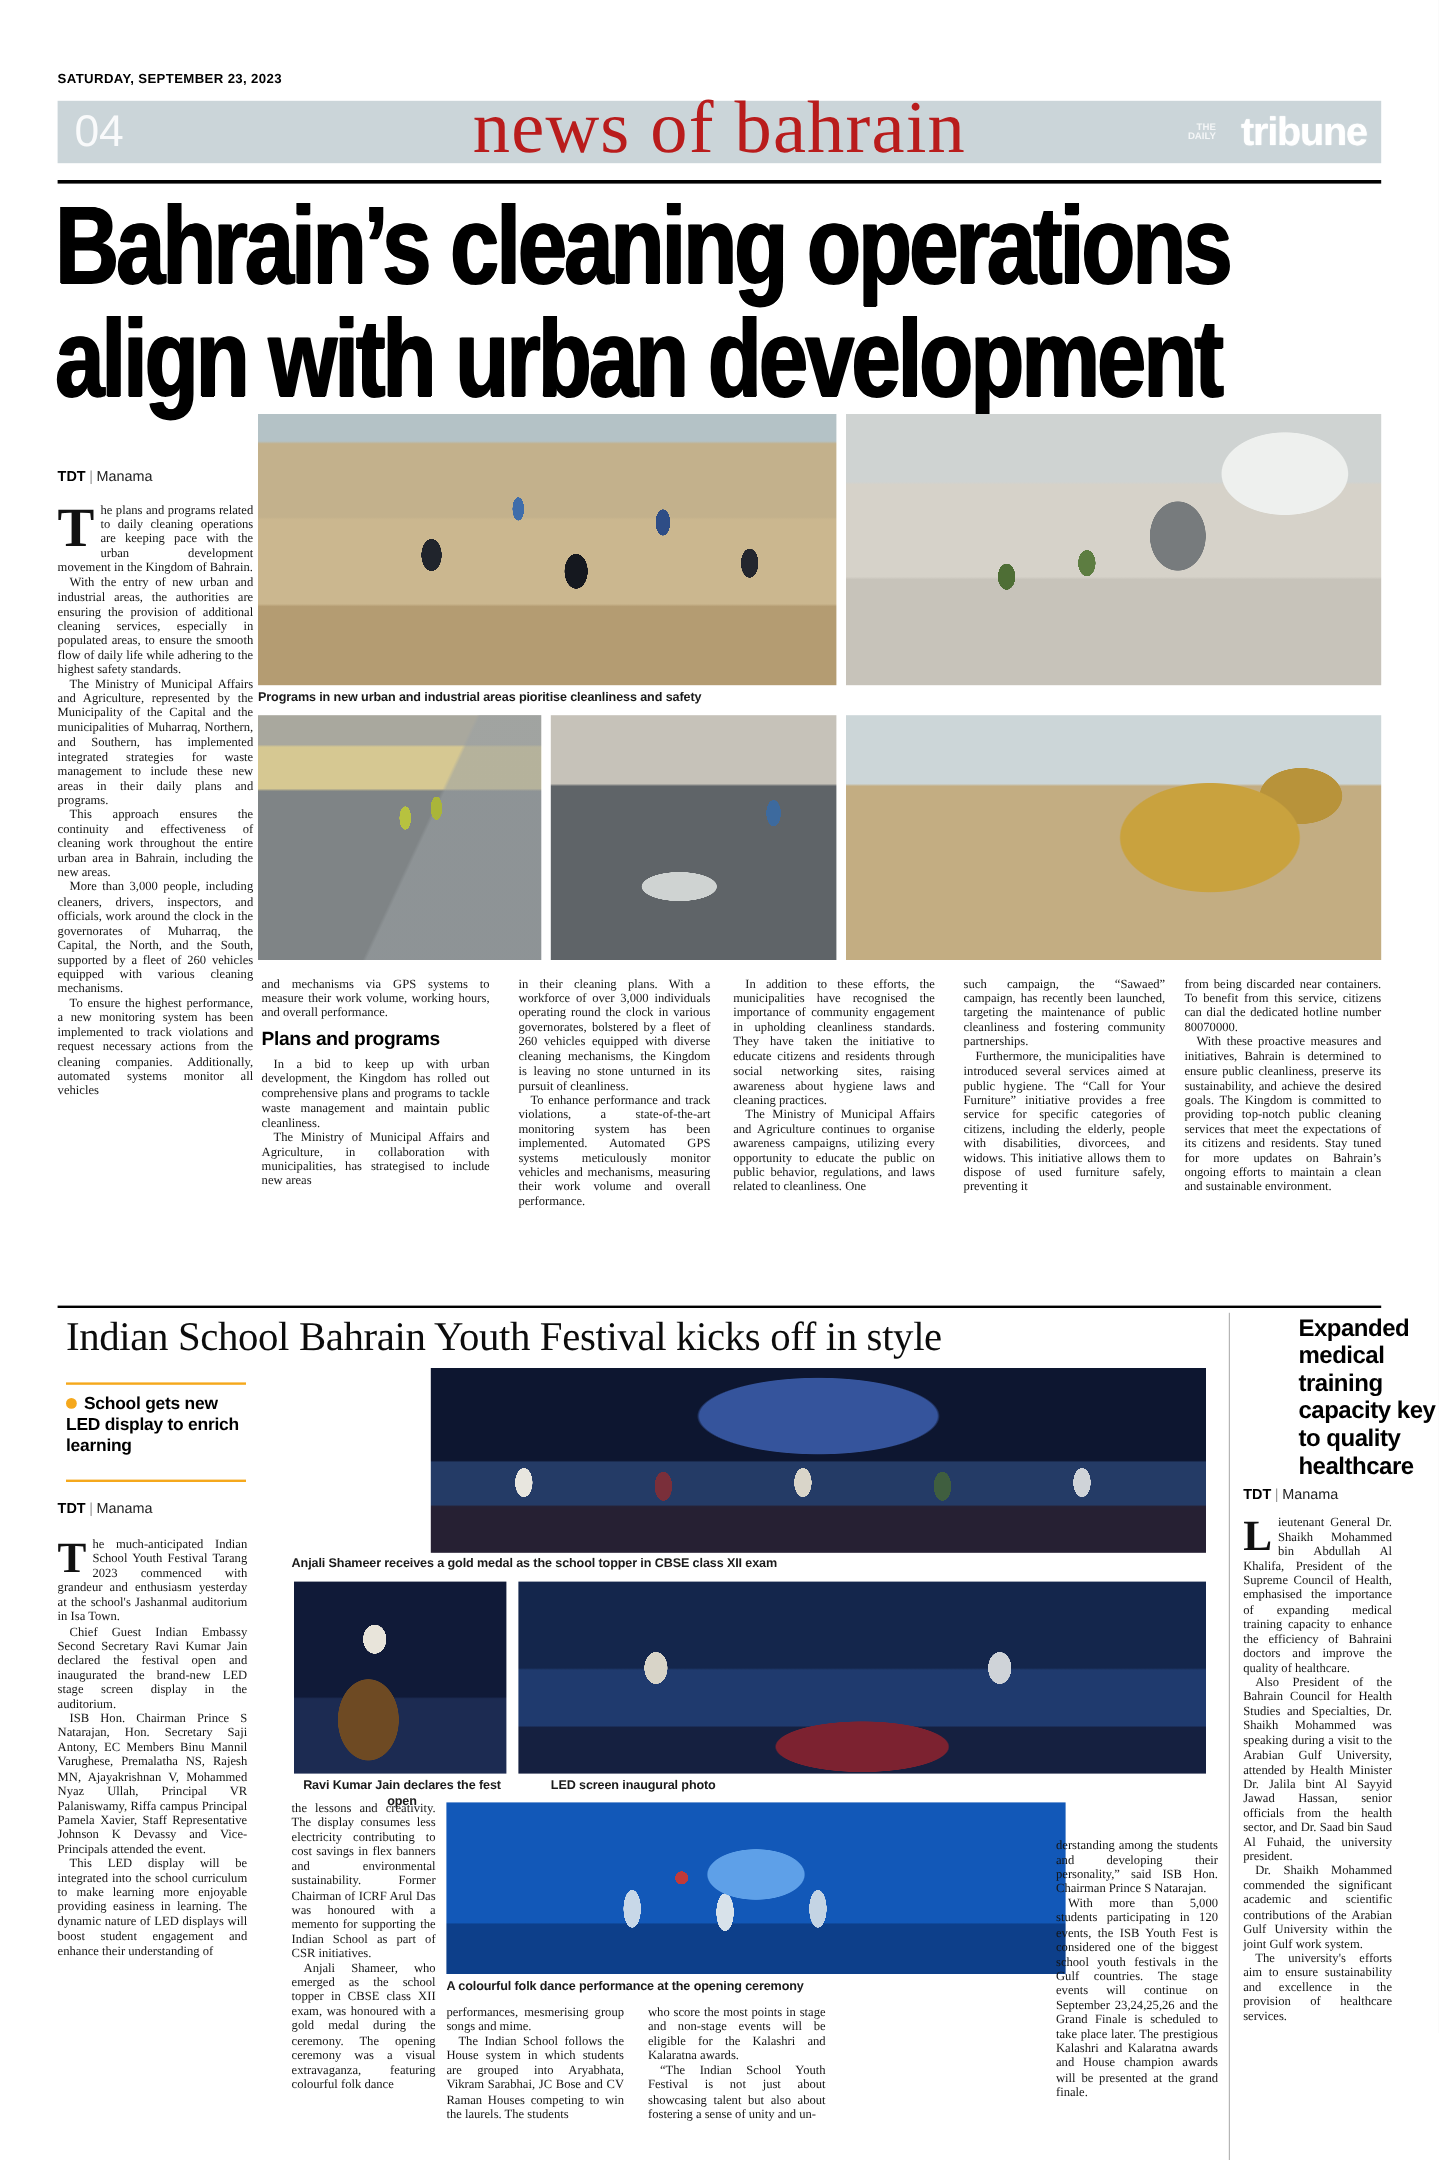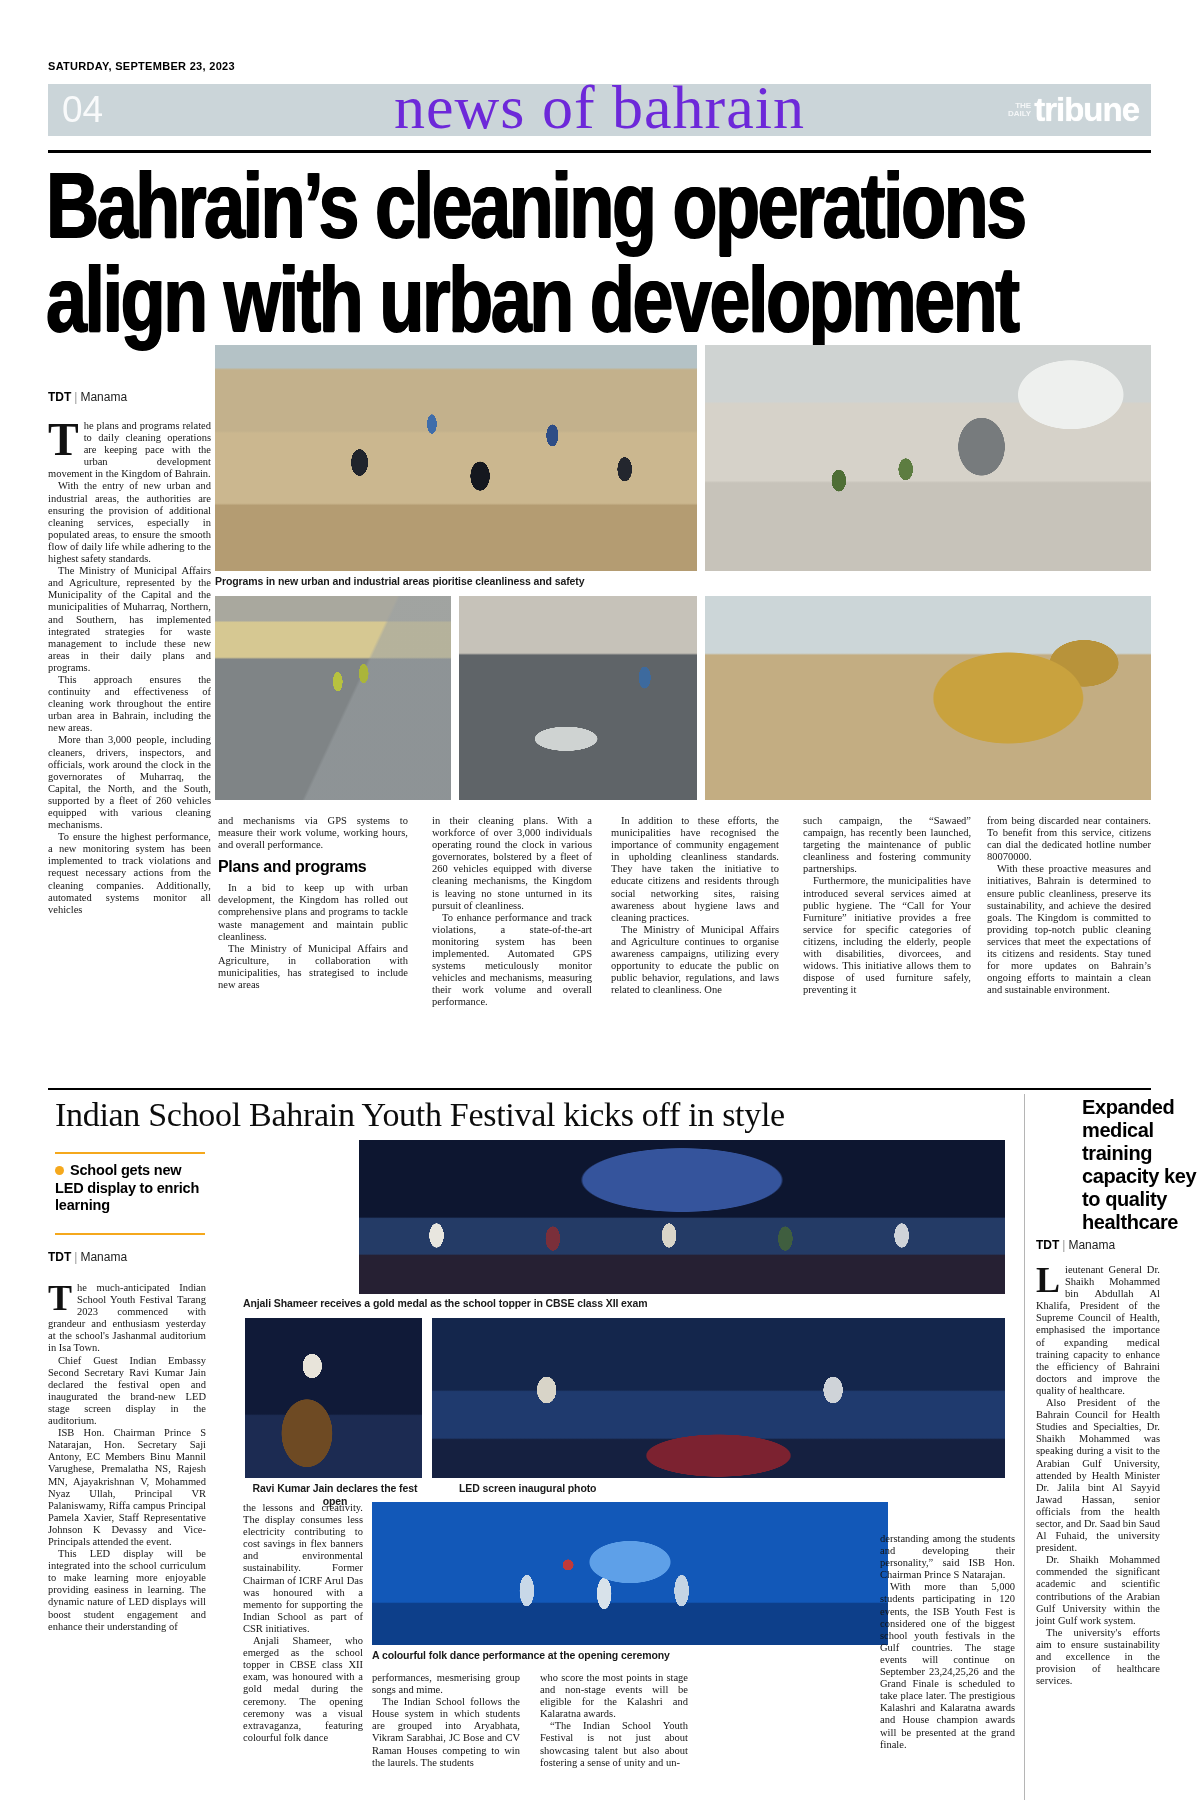--- a/index.html
+++ b/index.html
@@ -5,23 +5,23 @@
   html,body{margin:0;padding:0;background:#e9e9e9;}
   .page{position:relative;width:1199px;height:1800px;background:#ffffff;overflow:hidden;
         font-family:"Liberation Sans",sans-serif;color:#111;padding-left:24px;}
   .abs{position:absolute;}
 
   
   .dateline{left:48px;top:60px;font:700 11px/13px "Liberation Sans",sans-serif;letter-spacing:.3px;color:#000;}
   .band{left:48px;top:84px;width:1103px;height:52px;background:#cbd5d9;}
   .pagenum{position:absolute;left:14px;top:6px;font:400 37px/40px "Liberation Sans",sans-serif;color:rgba(255,255,255,.88);}
   .masthead{position:absolute;left:0;right:0;top:-10px;text-align:center;
-            font:400 62px/66px "Liberation Serif",serif;color:#6d28d9;letter-spacing:1px;}
+            font:400 62px/66px "Liberation Serif",serif;color:#b91c1c;letter-spacing:1px;}
   .brand{position:absolute;right:12px;top:9px;display:flex;align-items:center;color:#fff;}
-  .brand .stack{font:700 8px/8px "Liberation Sans",sans-serif;margin-right:3px;text-align:right;color:#f4f6f7;}
+  .brand .stack{font:700 8px/8px "Liberation Sans",sans-serif;margin-right:21px;text-align:right;color:#f4f6f7;}
   .brand .tname{font:900 33px/33px "Liberation Sans",sans-serif;letter-spacing:-1px;color:#fff;
                 text-shadow:0 0 1px #fff;}
   .toprule{left:48px;top:150px;width:1103px;height:3px;background:#000;}
 
   
   .mainhead{left:46px;font:700 92px/94px "Liberation Sans",sans-serif;color:#000;white-space:nowrap;
             letter-spacing:-3px;transform:scaleX(.80);transform-origin:0 0;
             text-shadow:1px 0 0 #000, -1px 0 0 #000, 0 1px 0 #000;}
   .h1a{top:158px;} .h1b{top:252px;}
 

